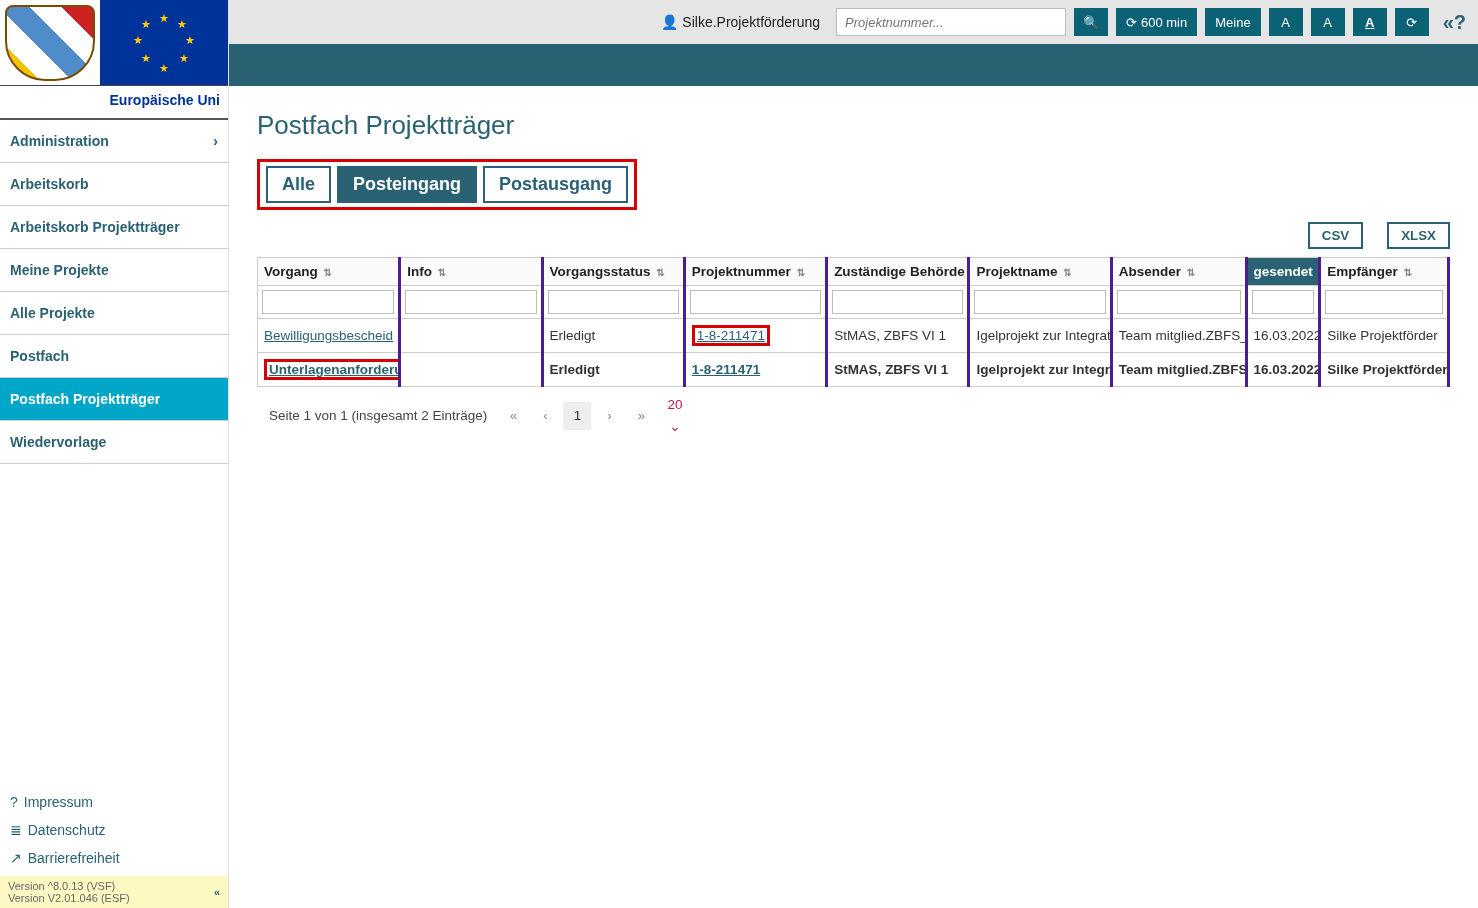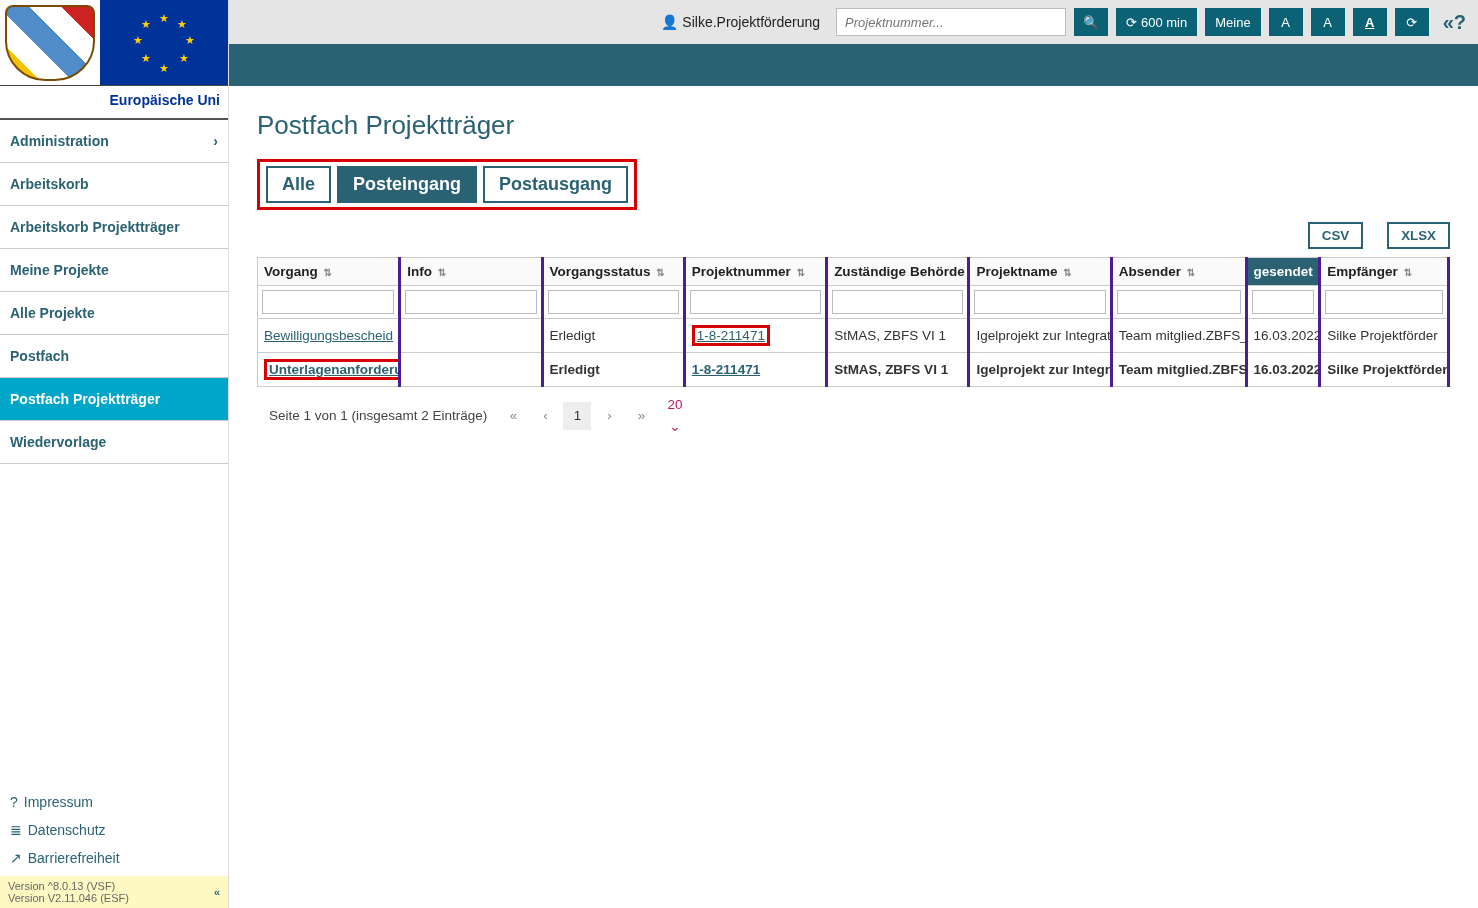--- a/index.html
+++ b/index.html
@@ -114,21 +114,21 @@
             <span>Datenschutz</span>
           </div>
           <div class="footer-link">
             <span>↗</span>
             <span>Barrierefreiheit</span>
           </div>
         </div>
 
       <div class="version-box">
         <div>Version ^8.0.13 (VSF)</div>
-        <div>Version V2.11.046 (ESF)</div>
+        <div>Version V2.01.046 (ESF)</div>
         <span class="collapse-btn">«</span>
       </div>
     </div>
 
     <div class="main">
       <div class="topbar">
         <span class="user-label">
           <span>👤</span>
           <span>Silke.Projektförderung</span>
         </span>

